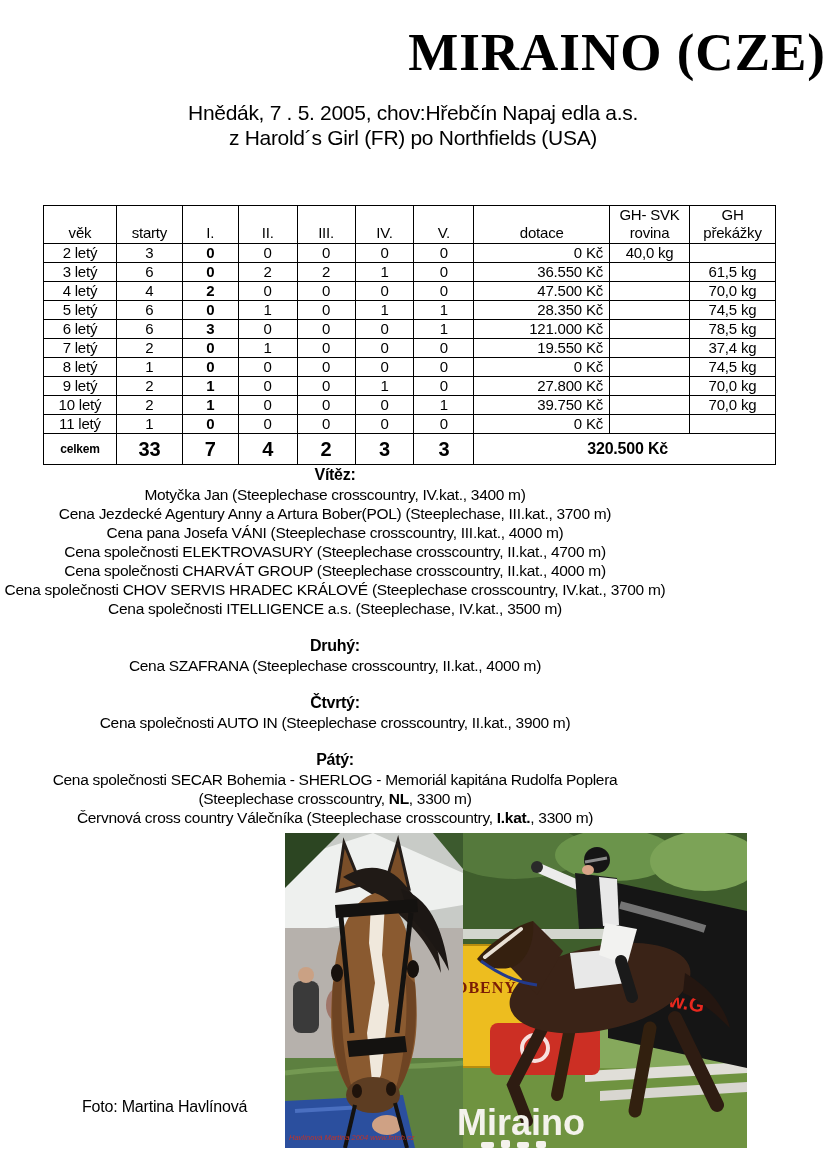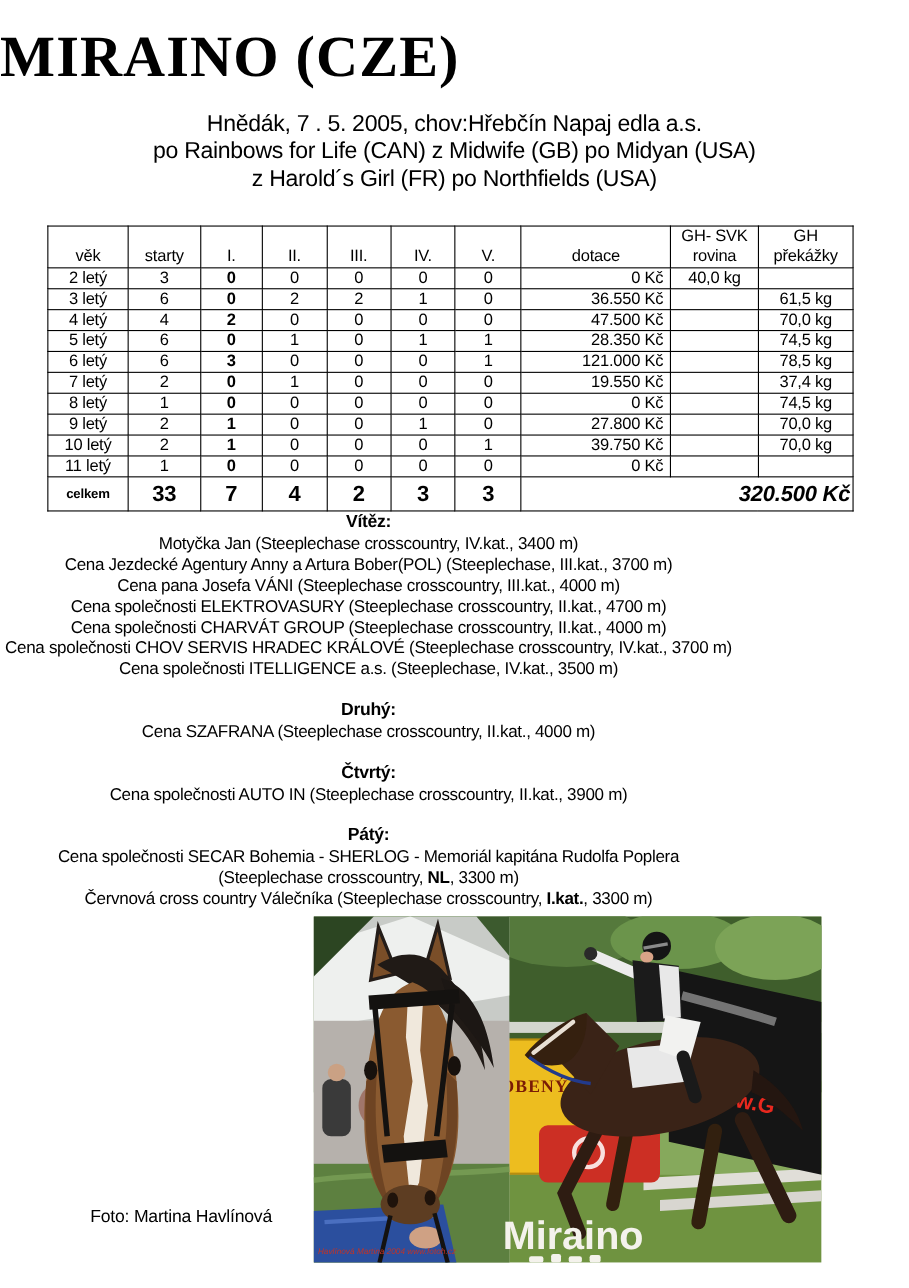--- a/index.html
+++ b/index.html
@@ -1,54 +1,53 @@
 <!DOCTYPE html>
 <html><head>
 <meta charset="utf-8">
 <style>
   html,body{margin:0;padding:0;background:#fff;}
   #page{position:relative;width:826px;height:1171px;background:#fff;overflow:hidden;
         font-family:"Liberation Sans",sans-serif;color:#000;}
   
-  .title{position:absolute;left:0;top:22px;width:826px;text-align:left;
+  .title{position:absolute;left:0;top:22px;width:826px;text-align:right;
          font-family:"Liberation Serif",serif;font-weight:bold;font-size:53px;letter-spacing:1px;}
   .subtitle{position:absolute;left:0;top:100px;width:826px;text-align:center;
             font-size:21px;line-height:25px;letter-spacing:-0.3px;}
   
   .stats{position:absolute;left:43px;top:205px;width:733px;border-collapse:collapse;
          font-size:15px;letter-spacing:-0.2px;}
   .stats td,.stats th{border:1px solid #000;padding:0 2px;text-align:center;line-height:18px;}
   .stats thead th{font-weight:normal;vertical-align:bottom;height:36px;padding-bottom:1px;}
   .stats tbody td{height:18px;}
   .stats .col-p1{font-weight:bold;}
   .stats .col-dotace{text-align:right;padding-right:6px;}
   .stats tfoot td{font-weight:bold;height:30px;}
   .stats .tot-label{font-size:12px;}
   .stats .tot-num{font-size:20px;}
-  .stats .tot-dotace{font-size:20px;text-align:right;padding-left:8px;font-style:italic;}
+  .stats .tot-dotace{font-size:16px;text-align:center;padding-left:8px;}
   
   .sections{position:absolute;left:0;top:464px;width:670px;text-align:center;
             font-size:15.5px;line-height:19px;letter-spacing:-0.3px;}
   .sec{margin-bottom:17px;}
   .sec-head{font-weight:bold;font-size:16px;line-height:21px;}
   .tline .b{font-weight:bold;}
   
   .photo{position:absolute;left:285px;top:833px;width:462px;height:315px;overflow:hidden;}
   .foto-caption{position:absolute;left:82px;top:1098px;font-size:16px;letter-spacing:-0.2px;}
 </style>
 </head>
 <body>
 
 <div id="page">
 
   <div class="title">MIRAINO (CZE)</div>
 
   <div class="subtitle">
     <div>Hnědák,   7 . 5. 2005,  chov:Hřebčín Napaj edla a.s.</div>
-    <div>po Rainbows for Life (CAN) z Midwife (GB) po Midyan (USA)</div>
     <div>z Harold´s Girl (FR) po Northfields (USA)</div>
   </div>
 
   <table class="stats">
     <colgroup>
       <col style="width:73px">
         <col style="width:66px">
         <col style="width:56px">
       <col style="width:59px">
         <col style="width:58px">

